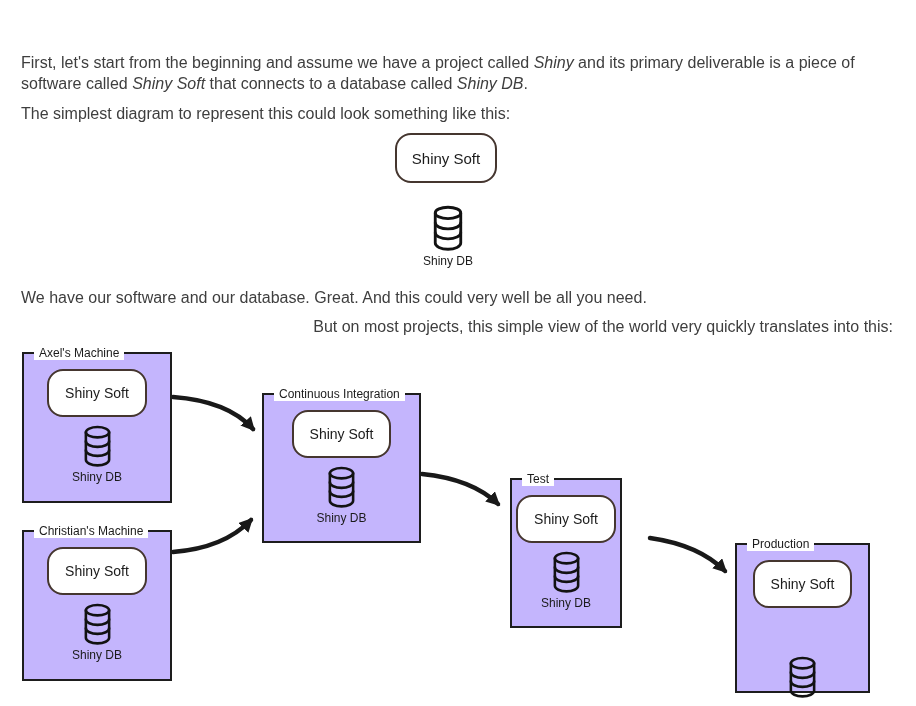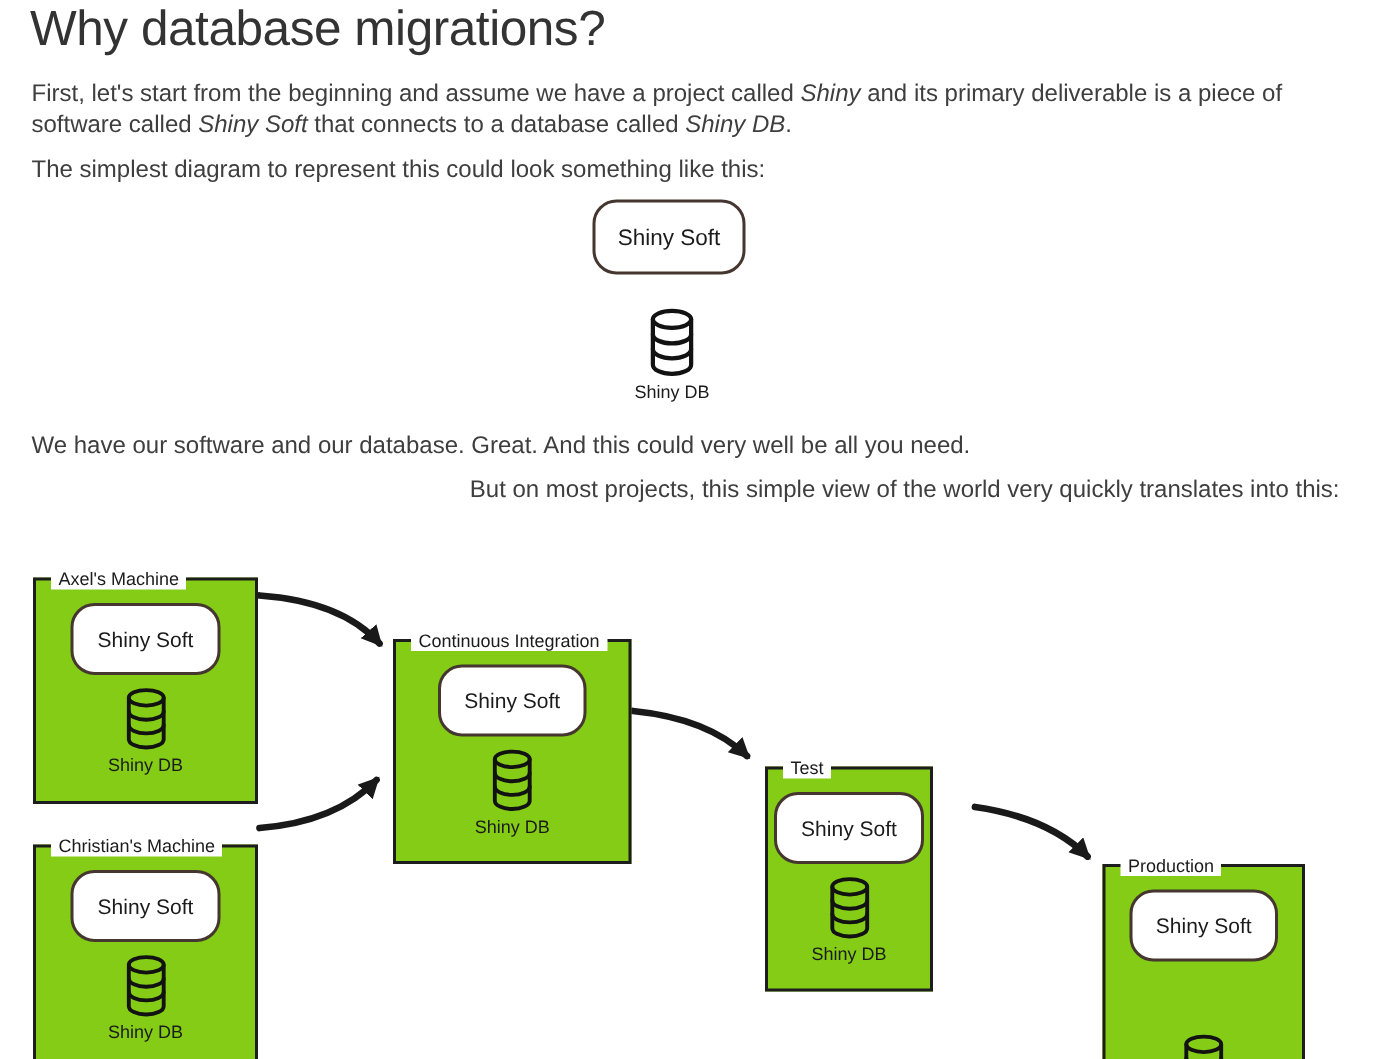--- a/index.html
+++ b/index.html
@@ -37,23 +37,23 @@
     stroke:#121212; stroke-width:3; fill:none; stroke-linecap:round;
   }
   .simple-cyl { position:absolute; left:431px; top:205px; width:34px; height:46px; }
   .simple-db-label {
     position:absolute; left:396px; top:254px; width:104px; text-align:center;
     font-size:12px; color:#1b1b1b;
   }
 
   
   .env-box {
-    position:absolute; background:#84cc16; border:2px solid #1d1d1d;
+    position:absolute; background:#c4b5fd; border:2px solid #1d1d1d;
     box-sizing:border-box; z-index:2;
-    display:flex; flex-direction:column; align-items:center;margin-top:33px;
+    display:flex; flex-direction:column; align-items:center;
   }
   .env-title {
     position:absolute; top:-8px; left:10px; background:#ffffff;
     padding:0 5px; font-size:12px; line-height:14px; color:#1b1b1b;
     white-space:nowrap;
   }
   .env-box .soft-box { margin-top:15px; height:48px; padding:0 16px; font-size:14px; flex:none; }
   .env-box .cyl { width:31px; height:42px; margin-top:8px; flex:none; }
   .env-box .db-label { margin-top:3px; font-size:12px; color:#1b1b1b; }
 
@@ -61,21 +61,20 @@
     position:absolute; left:0; top:0; z-index:1; pointer-events:none;
   }
   .arrow { stroke:#191919; stroke-width:4.5; fill:none; stroke-linecap:round; }
   .arrowhead { fill:#191919; }
 </style>
 </head>
 <body>
 
 <div class="page">
 
-  <h1 class="page-title">Why database migrations?</h1>
 
   <p class="para" id="p1"><span>First, let's start from the beginning and assume we have a project called </span><em>Shiny</em><span> and its primary deliverable is a piece of software called </span><em>Shiny Soft</em><span> that connects to a database called </span><em>Shiny DB</em><span>.</span></p>
 
   <p class="para" id="p2">The simplest diagram to represent this could look something like this:</p>
 
   <div class="soft-box simple-soft">
     <span>Shiny Soft</span>
   </div>
   <svg class="cyl simple-cyl" viewBox="0 0 36 48" aria-hidden="true">
     <ellipse cx="18" cy="8" rx="13.5" ry="6"></ellipse>

